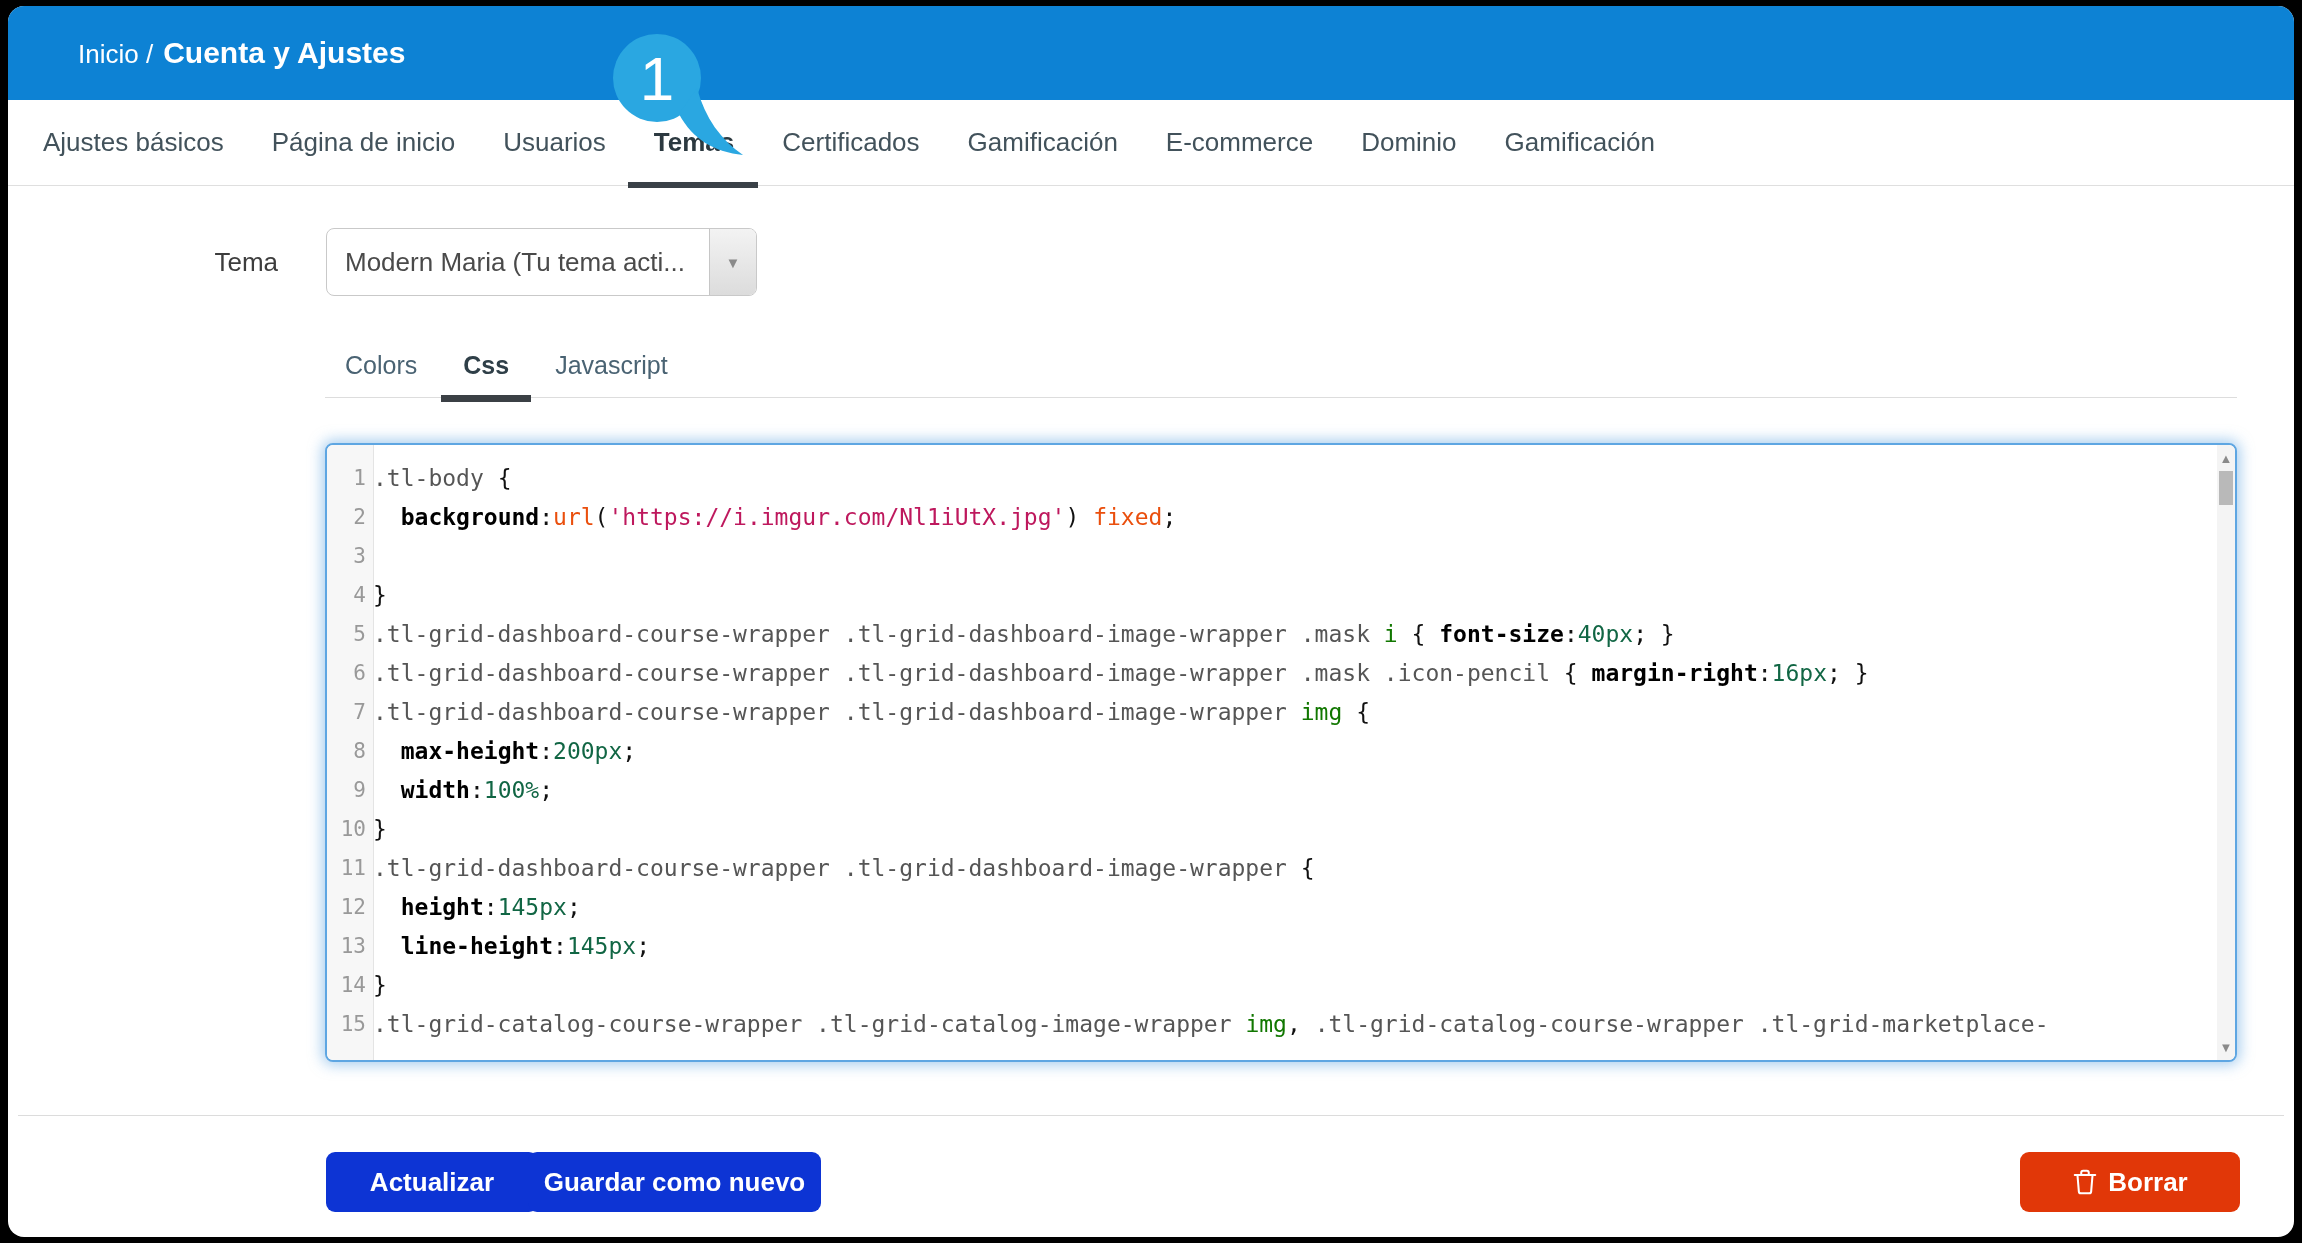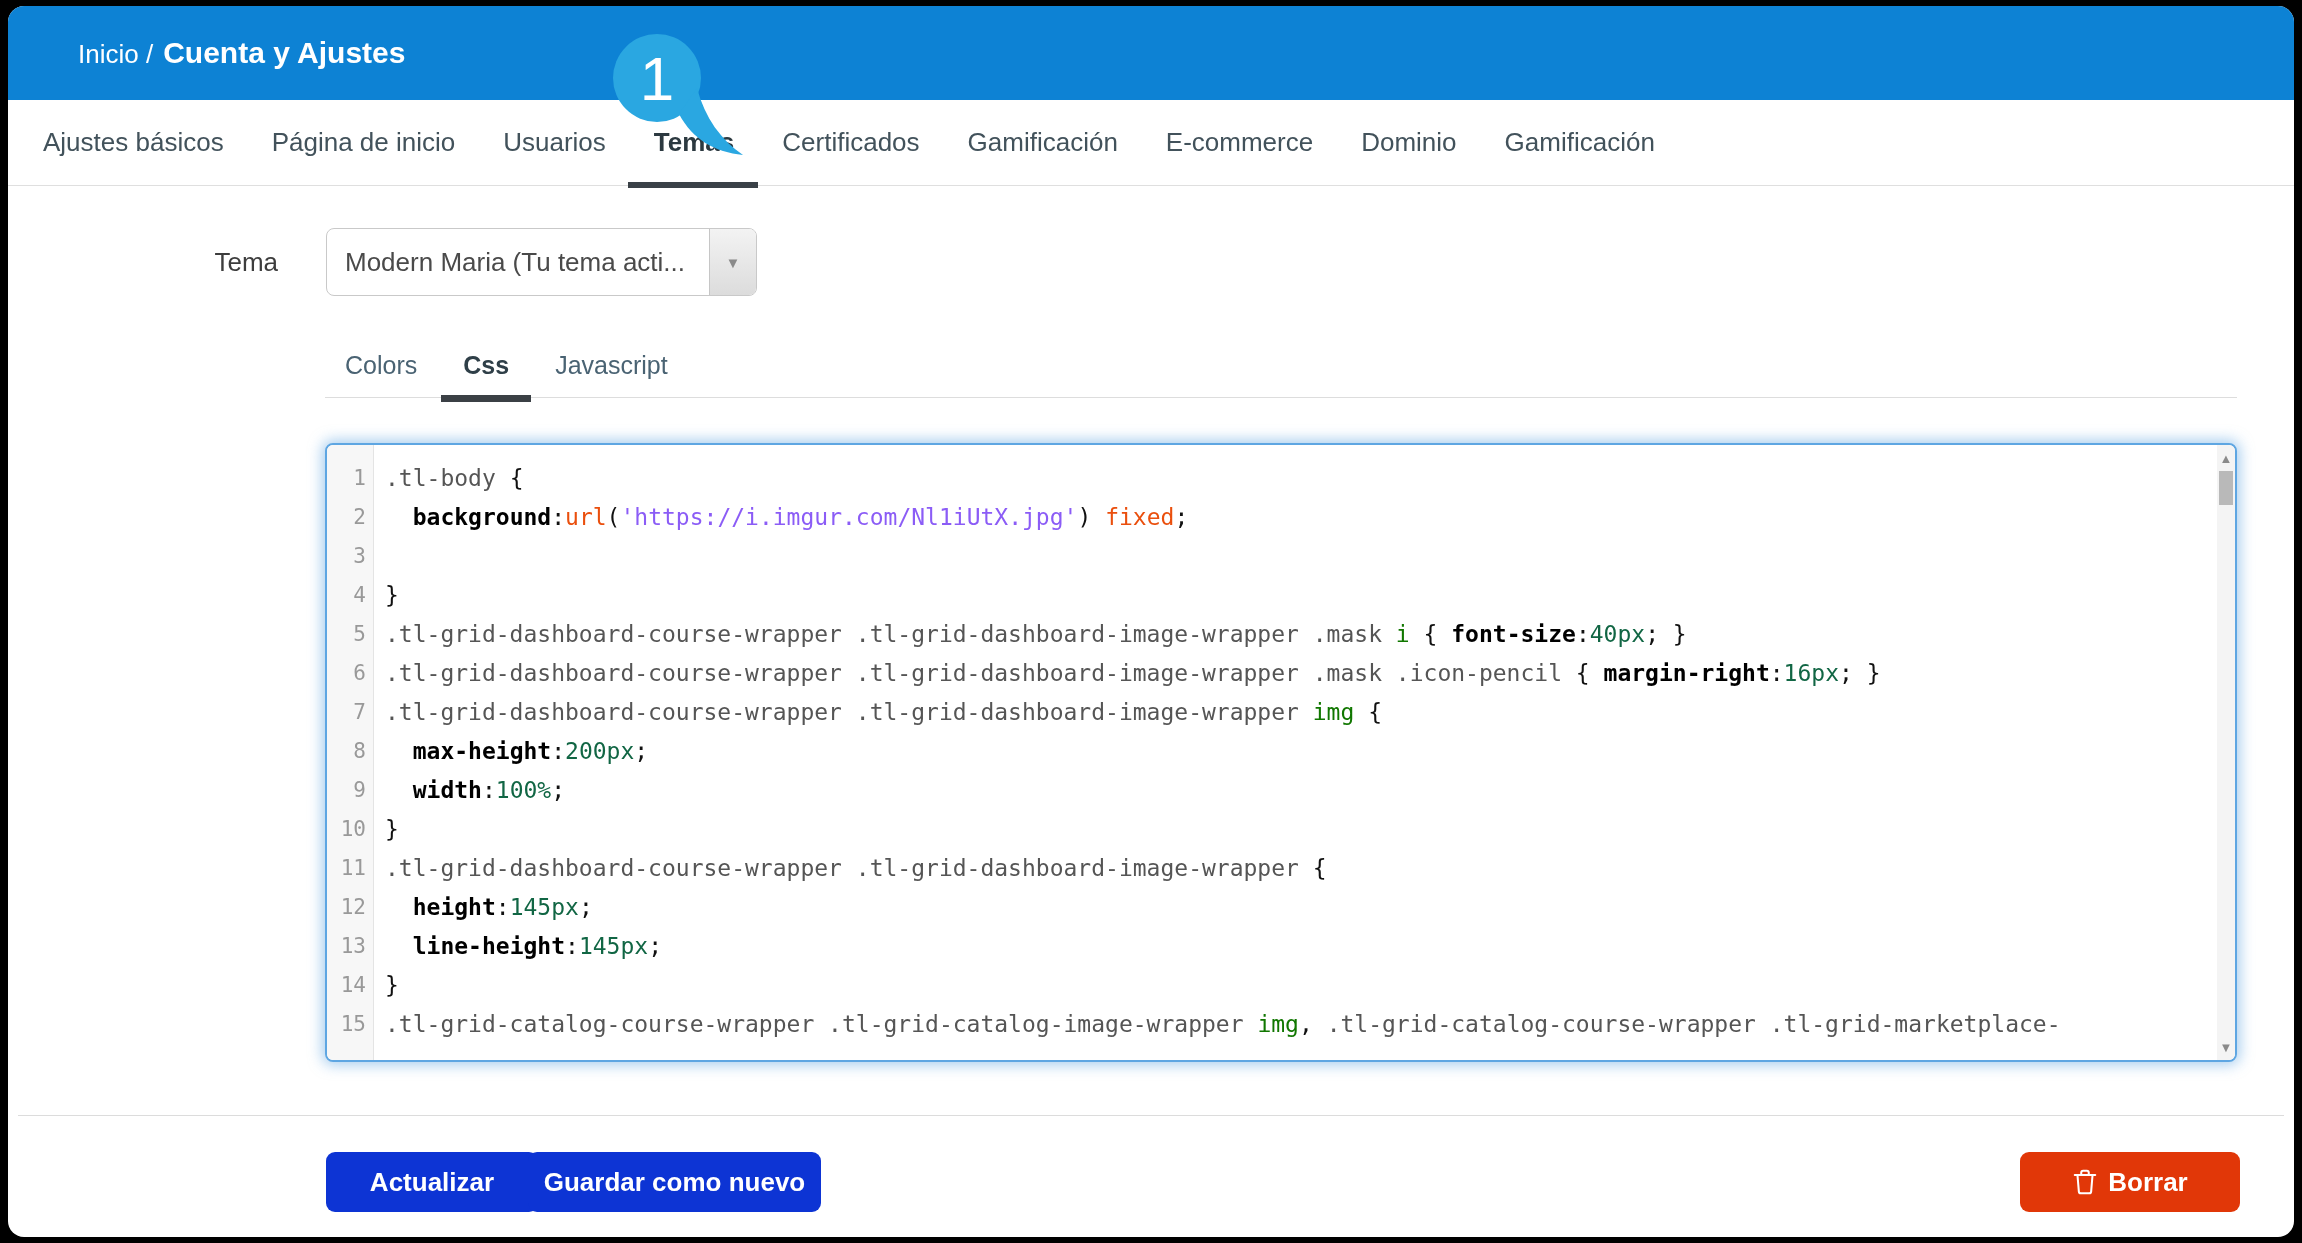--- a/index.html
+++ b/index.html
@@ -52,28 +52,28 @@
   
   .editor{position:absolute;left:317px;top:437px;width:1912px;height:619px;background:#fff;
           border:2px solid #5ea6e2;border-radius:8px;box-sizing:border-box;
           box-shadow:0 0 14px 3px rgba(96,165,225,.55);}
   .gutter-bg{position:absolute;left:0;top:0;bottom:0;width:46px;background:#f7f7f7;
           border-right:1px solid #e4e4e4;border-radius:6px 0 0 6px;}
   .code-scroll{position:absolute;left:0;top:0;bottom:0;right:18px;overflow:hidden;padding-top:14px;}
   .code-line{display:flex;height:39px;line-height:39px;}
   .line-num{flex:0 0 39px;text-align:right;padding-right:7px;color:#999;
           font-family:"DejaVu Sans Mono",monospace;font-size:21px;}
-  .line-code{padding-left:12px;white-space:pre;font-family:"DejaVu Sans Mono",monospace;
+  .line-code{white-space:pre;font-family:"DejaVu Sans Mono",monospace;
           font-size:23px;color:#111;}
   .tok-sel{color:#555;}
   .tok-prop{color:#000;font-weight:700;}
   .tok-punc{color:#111;}
   .tok-tag{color:#117700;}
   .tok-num{color:#116644;}
-  .tok-str{color:#8b5cf6;}
+  .tok-str{color:#be185d;}
   .tok-atom{color:#ea4f0d;}
   .tok-plain{color:#111;}
 
   
   .vscrollbar{position:absolute;right:0;top:0;bottom:0;width:18px;background:#f4f4f4;
           border-radius:0 6px 6px 0;}
   .sb-arrow{position:absolute;left:0;width:100%;height:22px;display:flex;align-items:center;
           justify-content:center;color:#8a8a8a;font-size:13px;cursor:pointer;}
   .sb-up{top:2px;} .sb-down{bottom:2px;}
   .sb-thumb{position:absolute;left:2px;right:2px;top:26px;height:34px;background:#b9b9b9;cursor:grab;}

